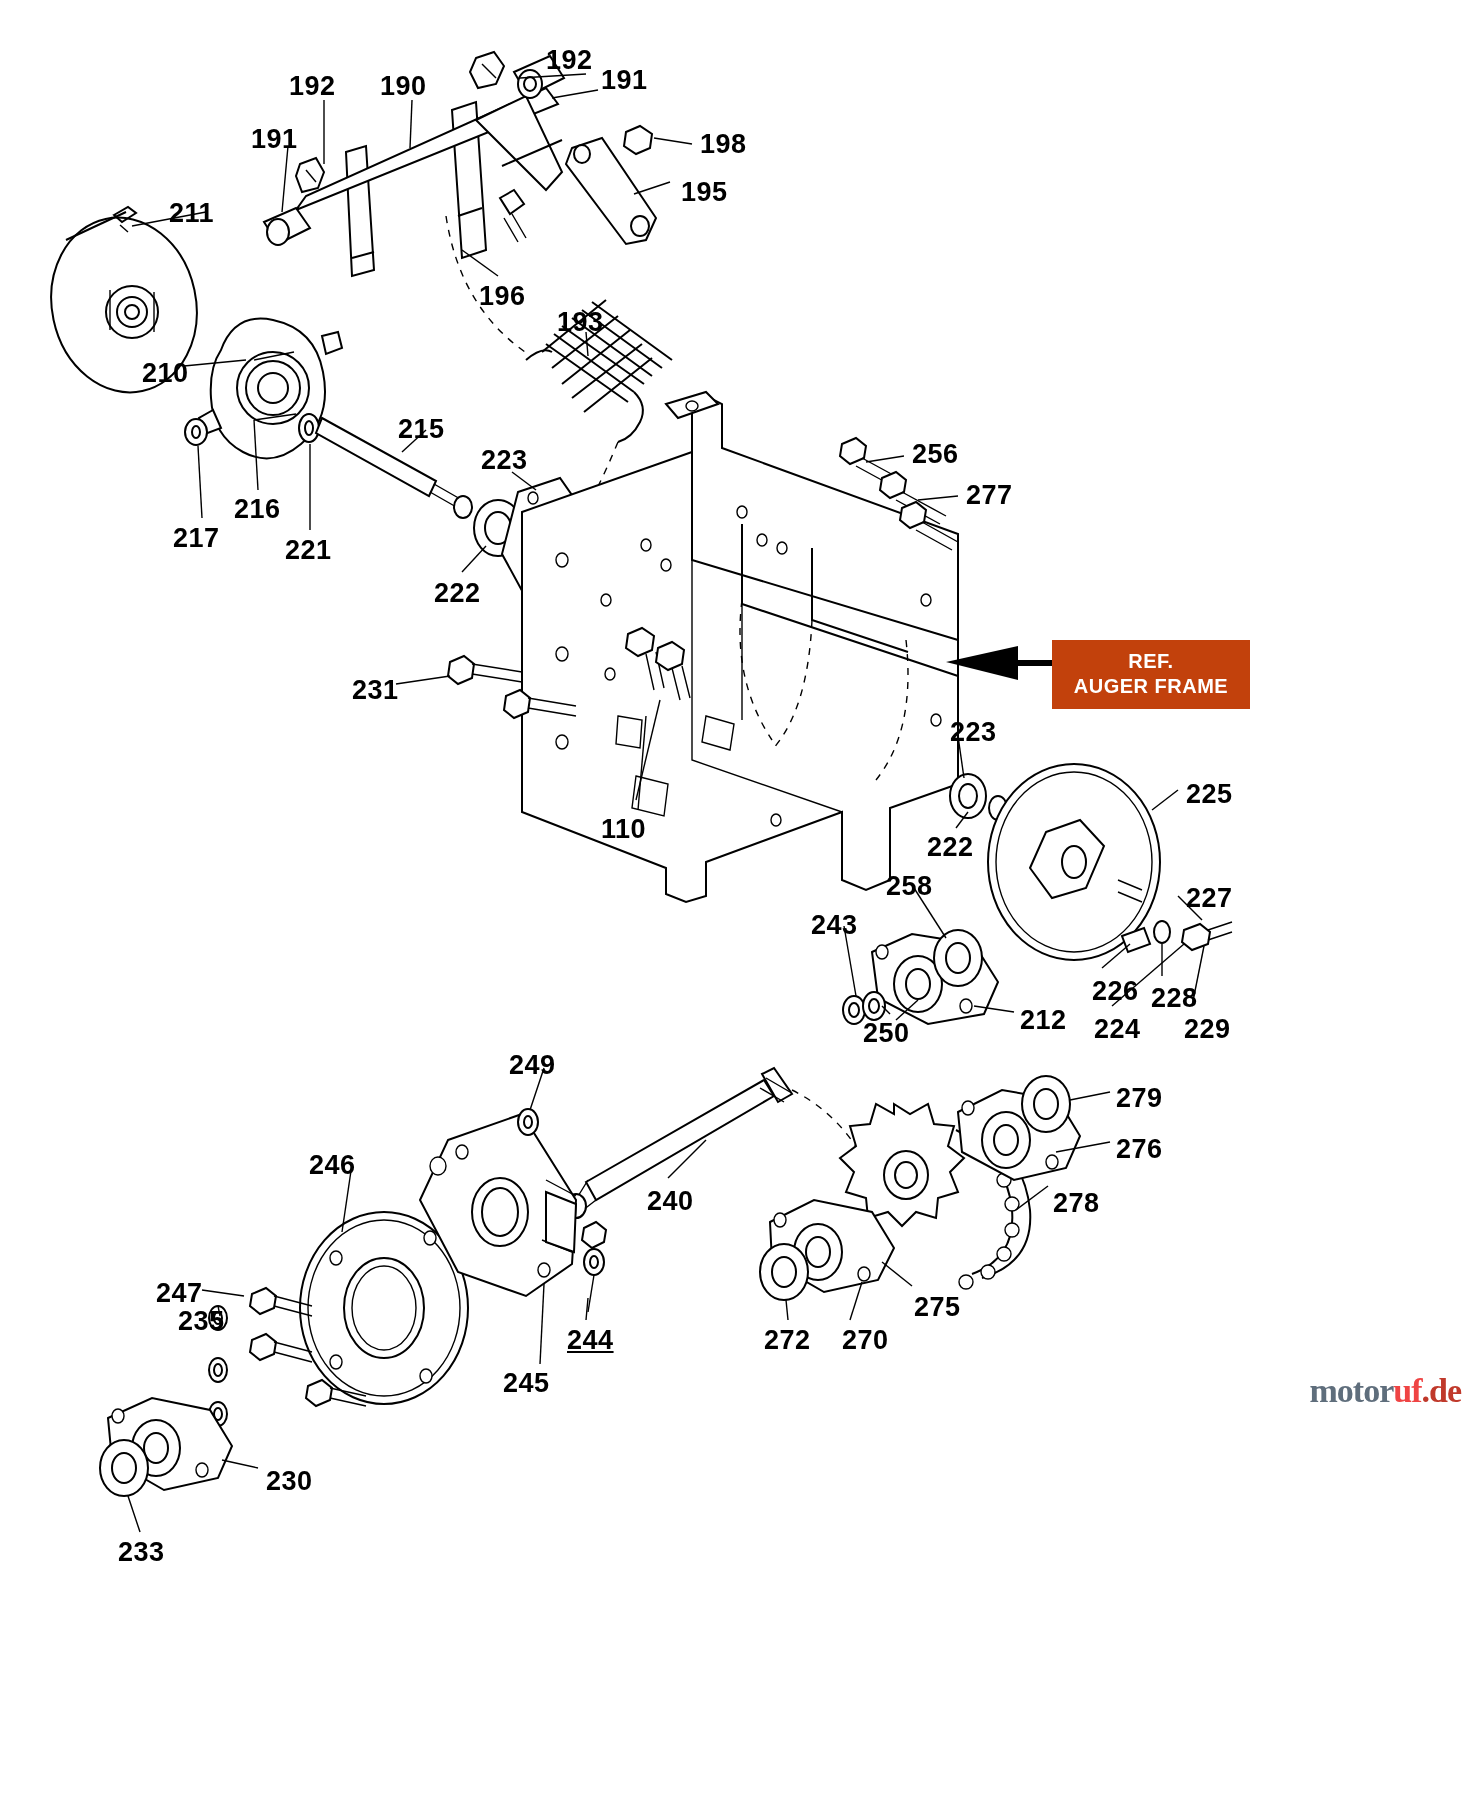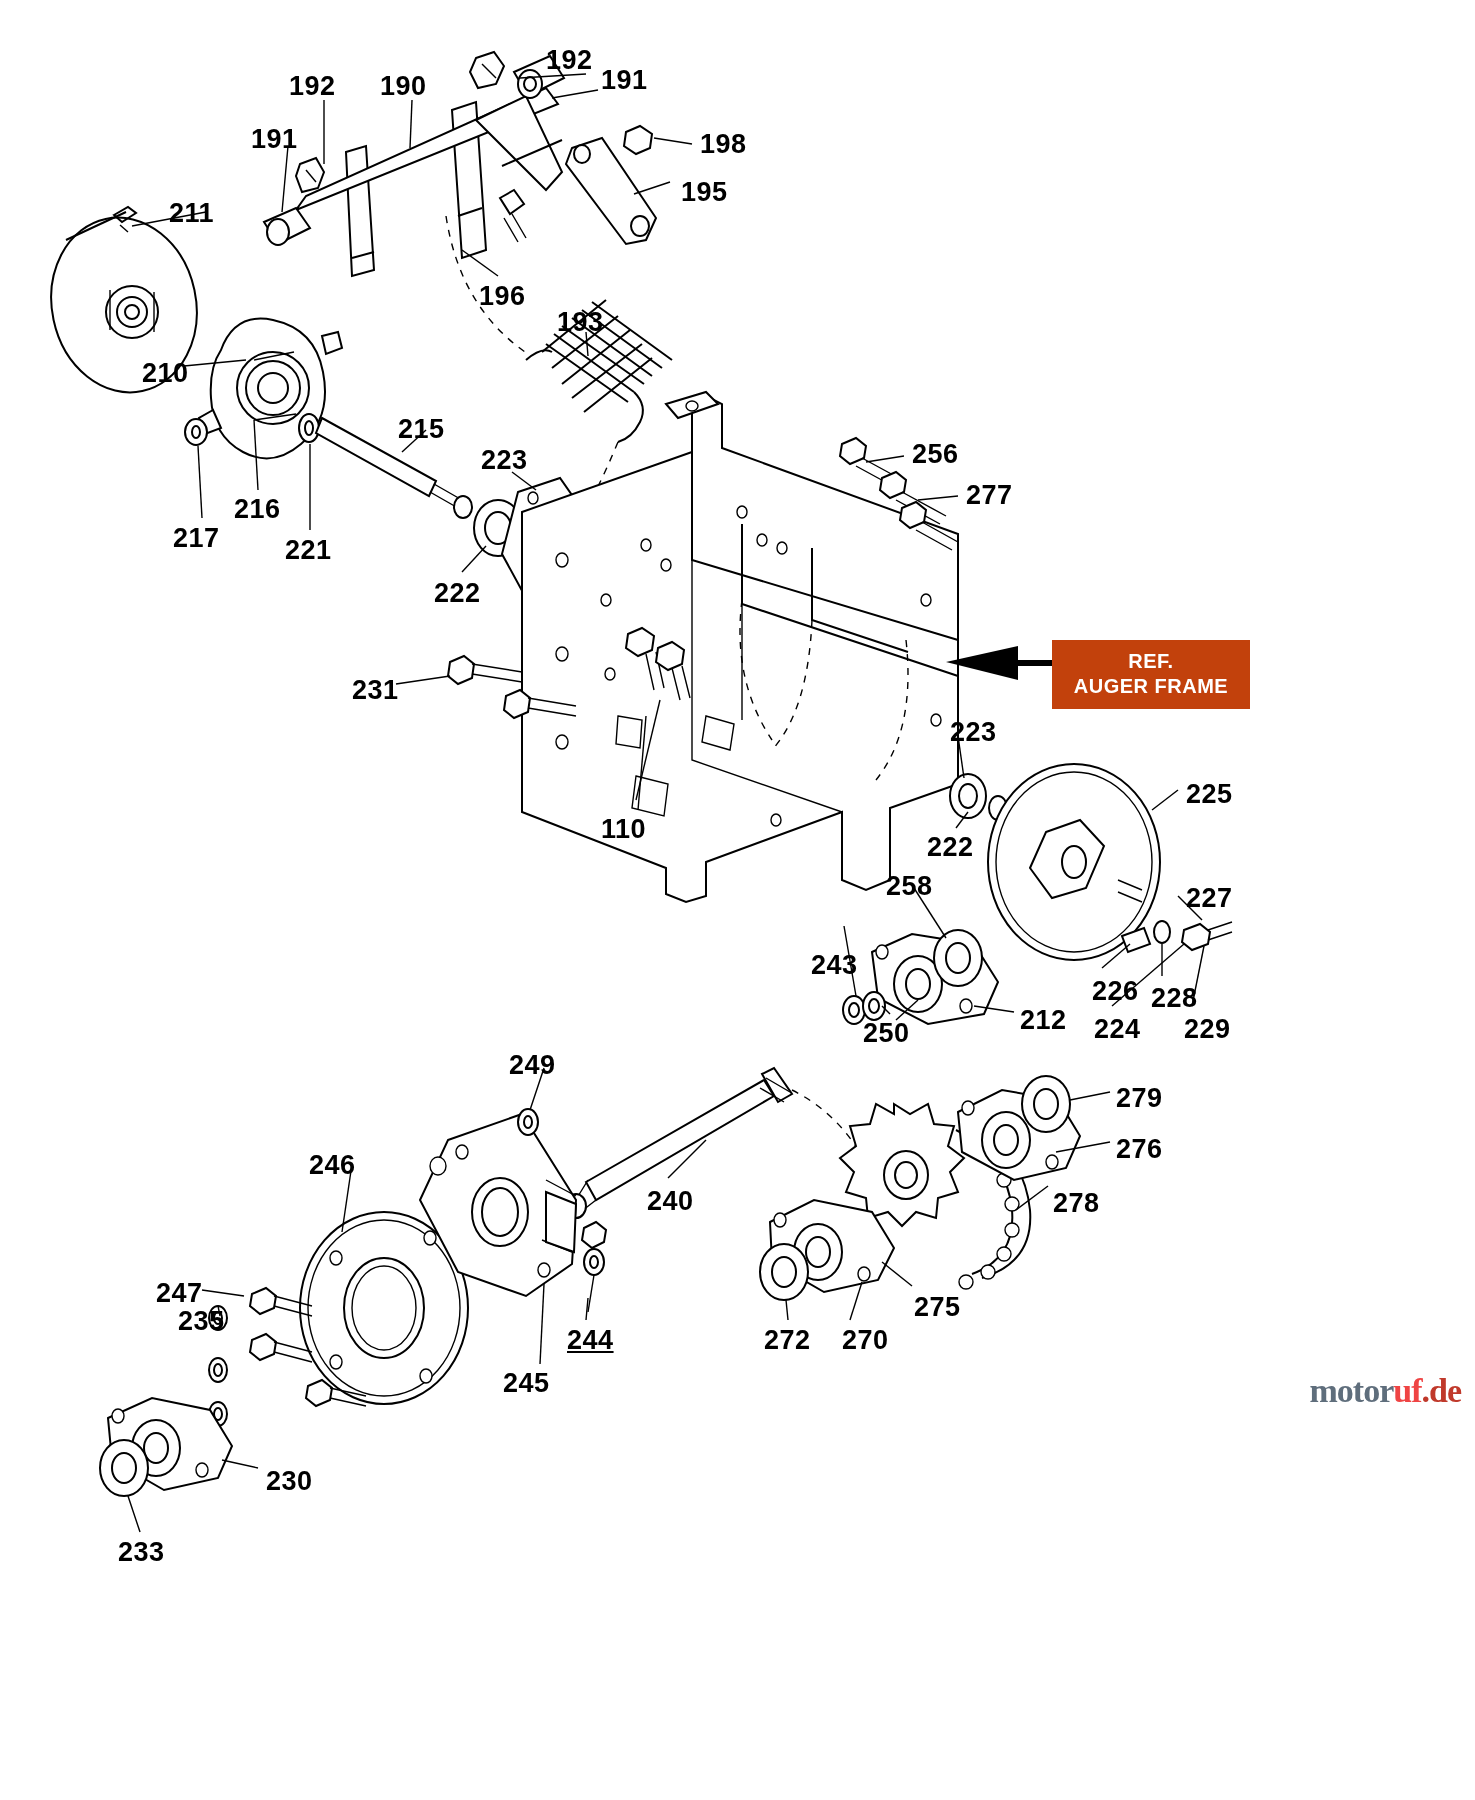--- a/index.html
+++ b/index.html
@@ -451,21 +451,21 @@
   <div class="callout" style="left:228px; top:496px;">216</div>
   <div class="callout" style="left:279px; top:537px;">221</div>
   <div class="callout" style="left:428px; top:580px;">222</div>
   <div class="callout" style="left:346px; top:677px;">231</div>
   <div class="callout" style="left:944px; top:719px;">223</div>
   <div class="callout" style="left:595px; top:816px;">110</div>
   <div class="callout" style="left:921px; top:834px;">222</div>
   <div class="callout" style="left:1180px; top:781px;">225</div>
   <div class="callout" style="left:880px; top:873px;">258</div>
   <div class="callout" style="left:1180px; top:885px;">227</div>
-  <div class="callout" style="left:805px; top:912px;margin-top:40px;">243</div>
+  <div class="callout" style="left:805px; top:912px;">243</div>
   <div class="callout" style="left:1086px; top:978px;">226</div>
   <div class="callout" style="left:1145px; top:985px;">228</div>
   <div class="callout" style="left:1014px; top:1007px;">212</div>
   <div class="callout" style="left:1088px; top:1016px;">224</div>
   <div class="callout" style="left:1178px; top:1016px;">229</div>
   <div class="callout" style="left:857px; top:1020px;">250</div>
   <div class="callout" style="left:503px; top:1052px;">249</div>
   <div class="callout" style="left:1110px; top:1085px;">279</div>
   <div class="callout" style="left:1110px; top:1136px;">276</div>
   <div class="callout" style="left:303px; top:1152px;">246</div>

